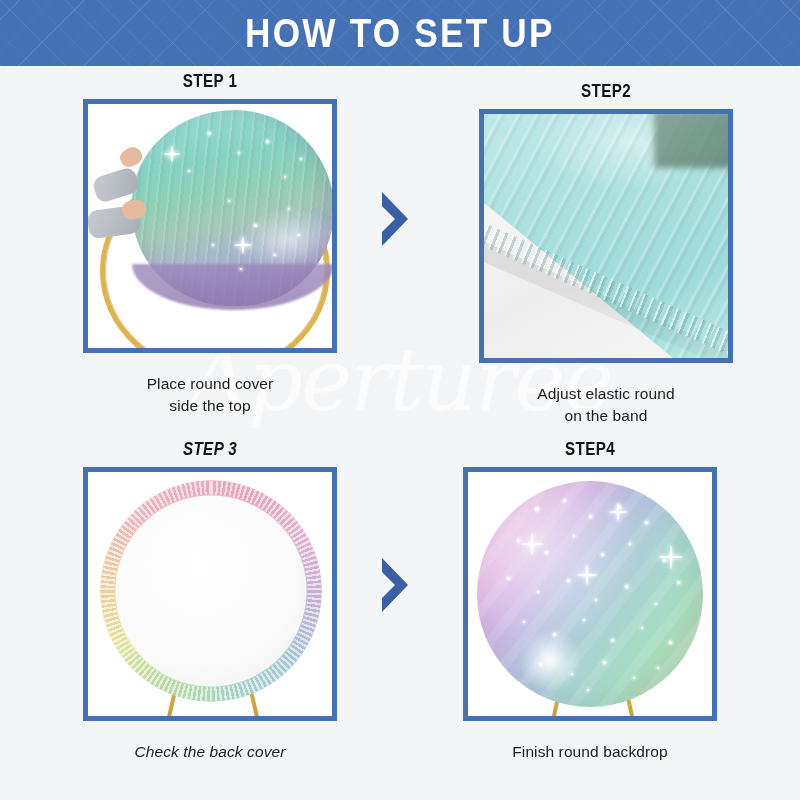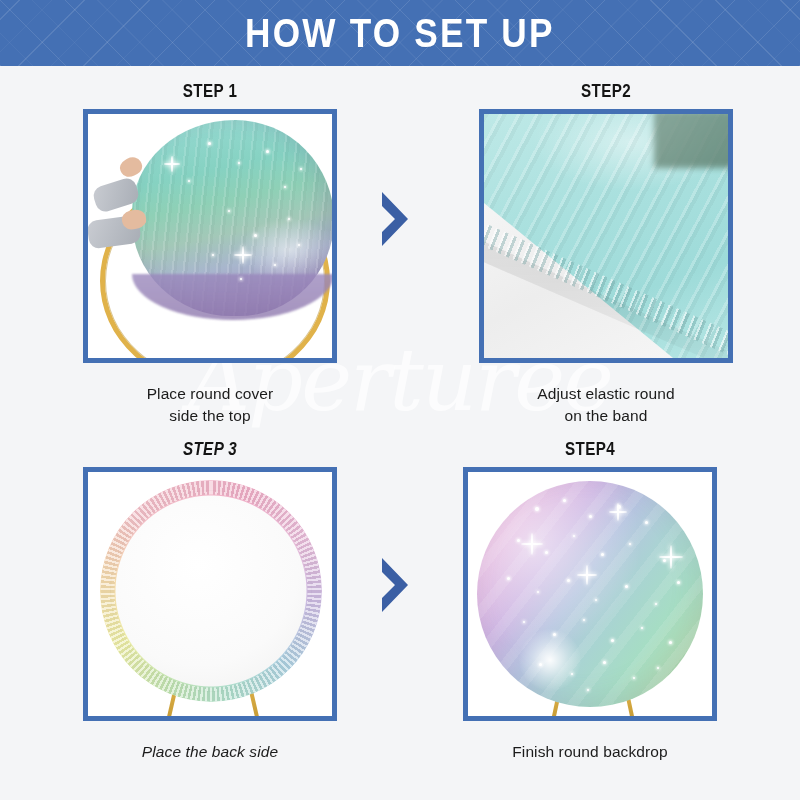--- a/index.html
+++ b/index.html
@@ -62,21 +62,21 @@
   .grid {
     position: absolute;
     left: 0; top: 66px;
     width: 800px; height: 734px;
     z-index: 2;
   }
   .step {
     position: absolute;
     width: 254px;
   }
-  .step-1 { left: 83px;  top: 14px; }
+  .step-1 { left: 83px;  top: 4px; }
   .step-2 { left: 463px; top: 14px; padding-left: 16px; }
   .step-3 { left: 83px;  top: 372px; font-style: italic; }
   .step-4 { left: 463px; top: 372px; }
 
   .step-title {
     text-align: center;
     font-family: "Liberation Sans Narrow", "Liberation Sans", sans-serif;
     font-weight: bold;
     font-size: 19px;
     color: #141414;
@@ -404,21 +404,21 @@
       <div class="photo">
         <div class="p3-bg"></div>
         <div class="p3-leg l"></div>
         <div class="p3-leg r"></div>
         <div class="p3-disc"></div>
         <div class="p3-ring-line"></div>
         <div class="p3-rim"></div>
       </div>
     </div>
     <div class="caption">
-      <span class="line">Place the back side</span>
+      <span class="line">Check the back cover</span>
     </div>
   </div>
 
   <div class="step step-4">
     <div class="step-title">STEP4</div>
     <div class="frame">
       <div class="photo">
         <div class="p4-bg"></div>
         <div class="p4-leg l"></div>
         <div class="p4-leg r"></div>

